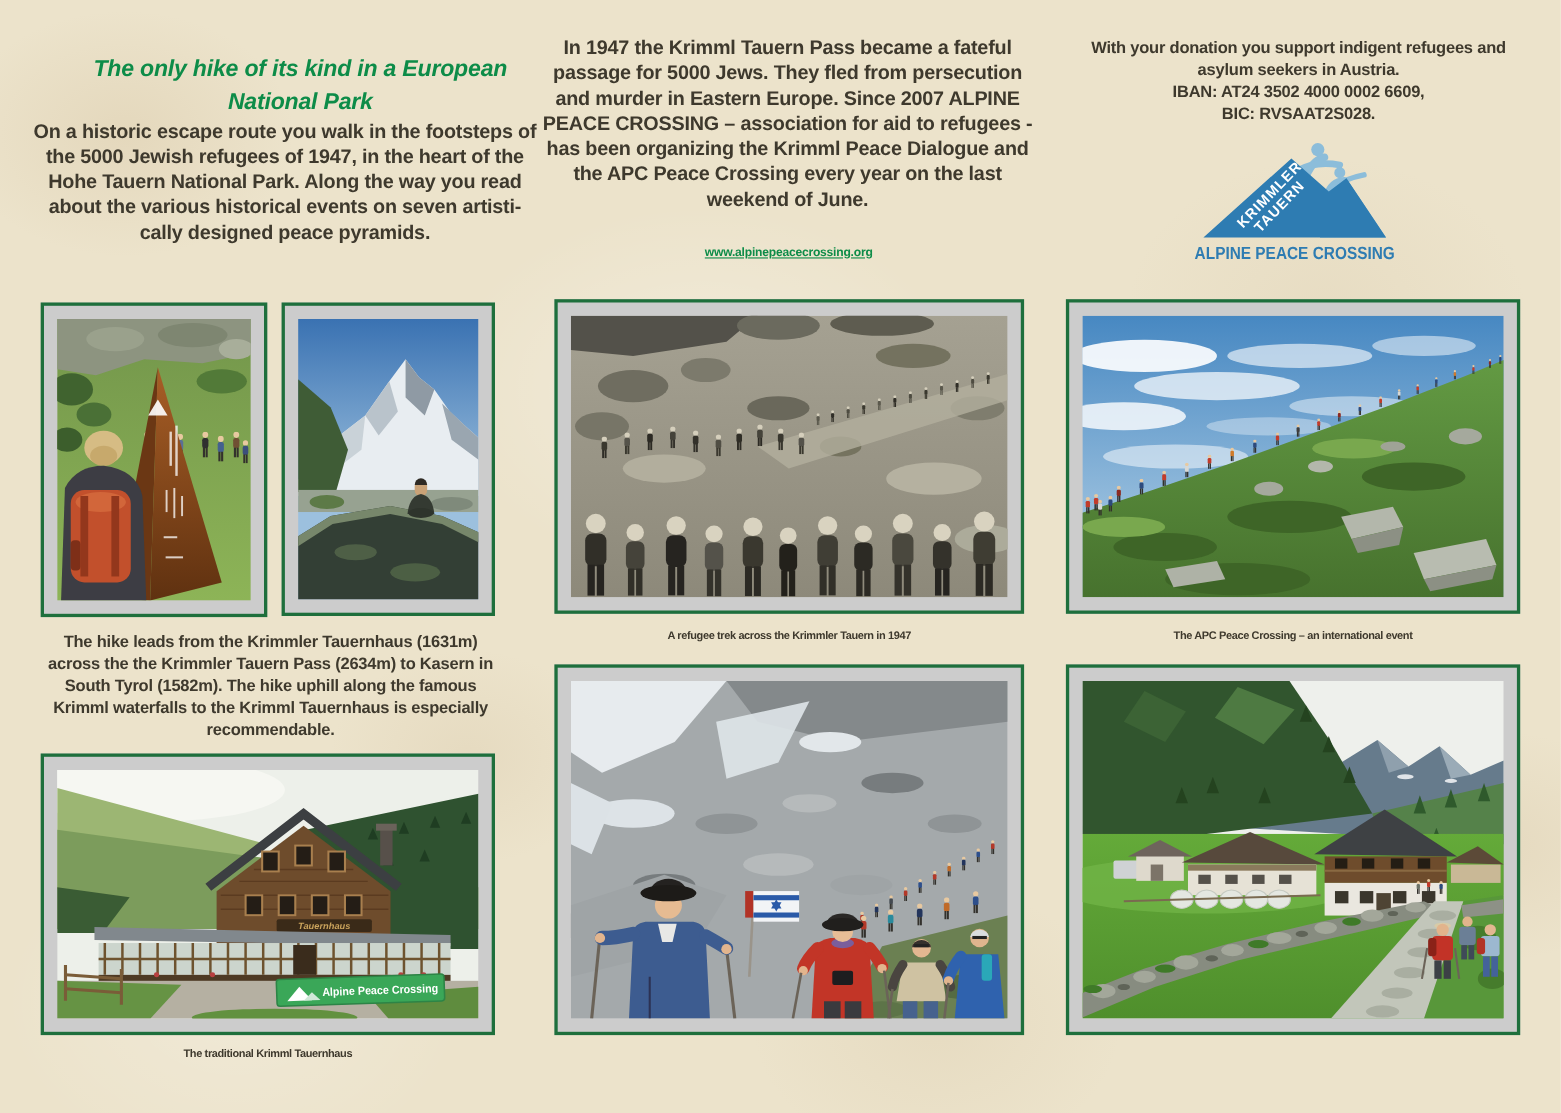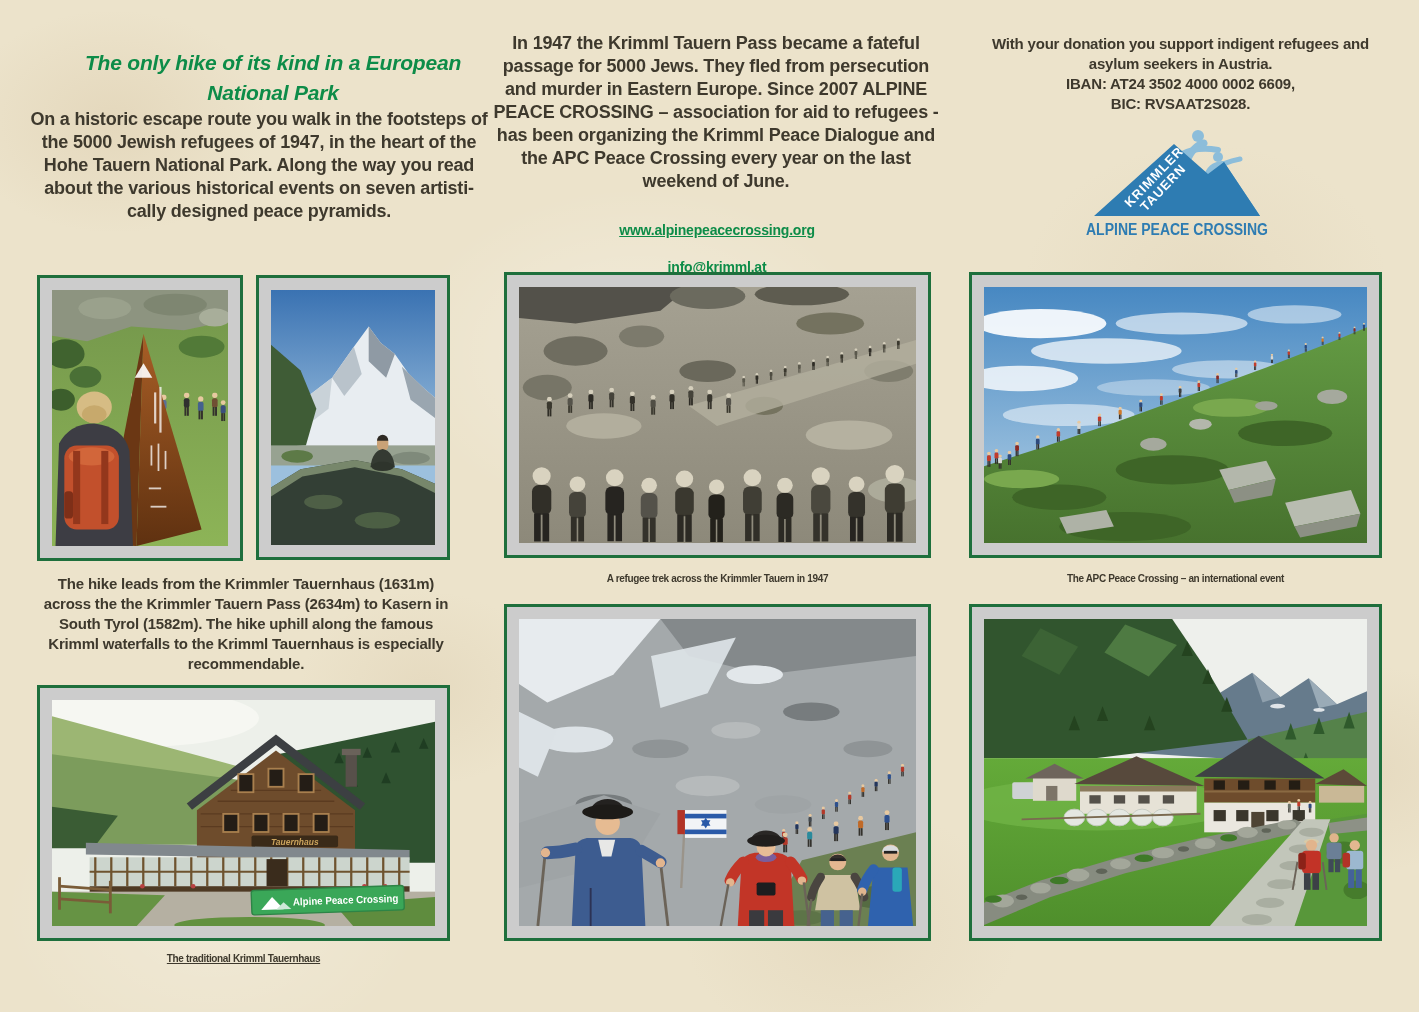--- a/index.html
+++ b/index.html
@@ -14,21 +14,21 @@
       radial-gradient(240px 180px at 60% 92%, rgba(200,178,140,.16), transparent 70%),
       radial-gradient(200px 150px at 96% 76%, rgba(188,160,120,.14), transparent 70%),
       radial-gradient(340px 240px at 45% 35%, rgba(255,255,255,.30), transparent 70%),
       radial-gradient(300px 220px at 15% 90%, rgba(255,255,255,.22), transparent 70%);
   }
   .abs{position:absolute;}
   .ctext{white-space:pre-line;text-align:center;}
   .heading{font-size:21px;line-height:30px;color:#0d8c48;letter-spacing:-.2px;}
   .body16{font-size:18px;line-height:23px;letter-spacing:-.2px;}
   .body15{font-size:15px;line-height:20px;letter-spacing:-.2px;}
-  .links a{color:#0d8c48;text-decoration:underline;font-size:14px;line-height:19px;display:block;letter-spacing:-.2px;}
+  .links a{color:#0d8c48;text-decoration:underline;font-size:11px;line-height:19px;display:block;letter-spacing:-.2px;}
   .caption{font-size:10px;line-height:18px;letter-spacing:-.35px;}
   figure{margin:0;padding:12px;border:3px solid #1e6f3c;box-sizing:border-box;background:#ccc;}
   figure svg{display:block;width:100%;height:100%;}
 </style>
 </head>
 <body>
 
 <div class="page">
 
   <svg width="0" height="0" style="position:absolute" aria-hidden="true">
@@ -233,33 +233,32 @@
       </g>
       <g transform="rotate(-2 292 221)">
         <rect x="212" y="208" width="162" height="27" rx="3" fill="#3aa758" stroke="#2d8446" stroke-width="1.5"></rect>
         <polygon points="222,230 234,216 246,230" fill="#ffffff"></polygon>
         <polygon points="238,230 246,222 254,230" fill="#cfe8d8"></polygon>
         <text x="312" y="226" font-size="11.5" fill="#ffffff" text-anchor="middle" textLength="112" lengthAdjust="spacingAndGlyphs">Alpine Peace Crossing</text>
       </g>
     </svg>
   </figure>
 
-  <div class="abs ctext caption" style="left:37px;top:950px;width:413px;text-decoration:underline;">The traditional Krimml Tauernhaus</div>
+  <div class="abs ctext caption" style="left:37px;top:950px;width:413px;">The traditional Krimml Tauernhaus</div>
 
   <p class="abs ctext body16" style="left:490px;top:32px;width:452px;margin:0;">In 1947 the Krimml Tauern Pass became a fateful
 passage for 5000 Jews. They fled from persecution
 and murder in Eastern Europe. Since 2007 ALPINE
 PEACE CROSSING – association for aid to refugees -
 has been organizing the Krimml Peace Dialogue and
 the APC Peace Crossing every year on the last
 weekend of June.</p>
 
   <div class="abs ctext links" style="left:492px;top:203px;width:450px;">
     <a href="#">www.alpinepeacecrossing.org</a>
-    <a href="#">info@krimml.at</a>
   </div>
 
   <figure class="abs" style="left:504px;top:272px;width:427px;height:286px;">
     <svg viewBox="0 0 421 280" preserveAspectRatio="none">
       <rect width="421" height="280" fill="url(#p4g)"></rect>
       <polygon points="0,0 180,0 150,26 60,40 0,34" fill="#53514a"></polygon>
       <ellipse cx="200" cy="10" rx="40" ry="14" fill="#6b6a5e"></ellipse>
       <ellipse cx="300" cy="8" rx="50" ry="12" fill="#5e5c50"></ellipse>
       <ellipse cx="60" cy="70" rx="34" ry="16" fill="#6f6d60"></ellipse>
       <ellipse cx="130" cy="54" rx="24" ry="12" fill="#7c7a6c"></ellipse>

